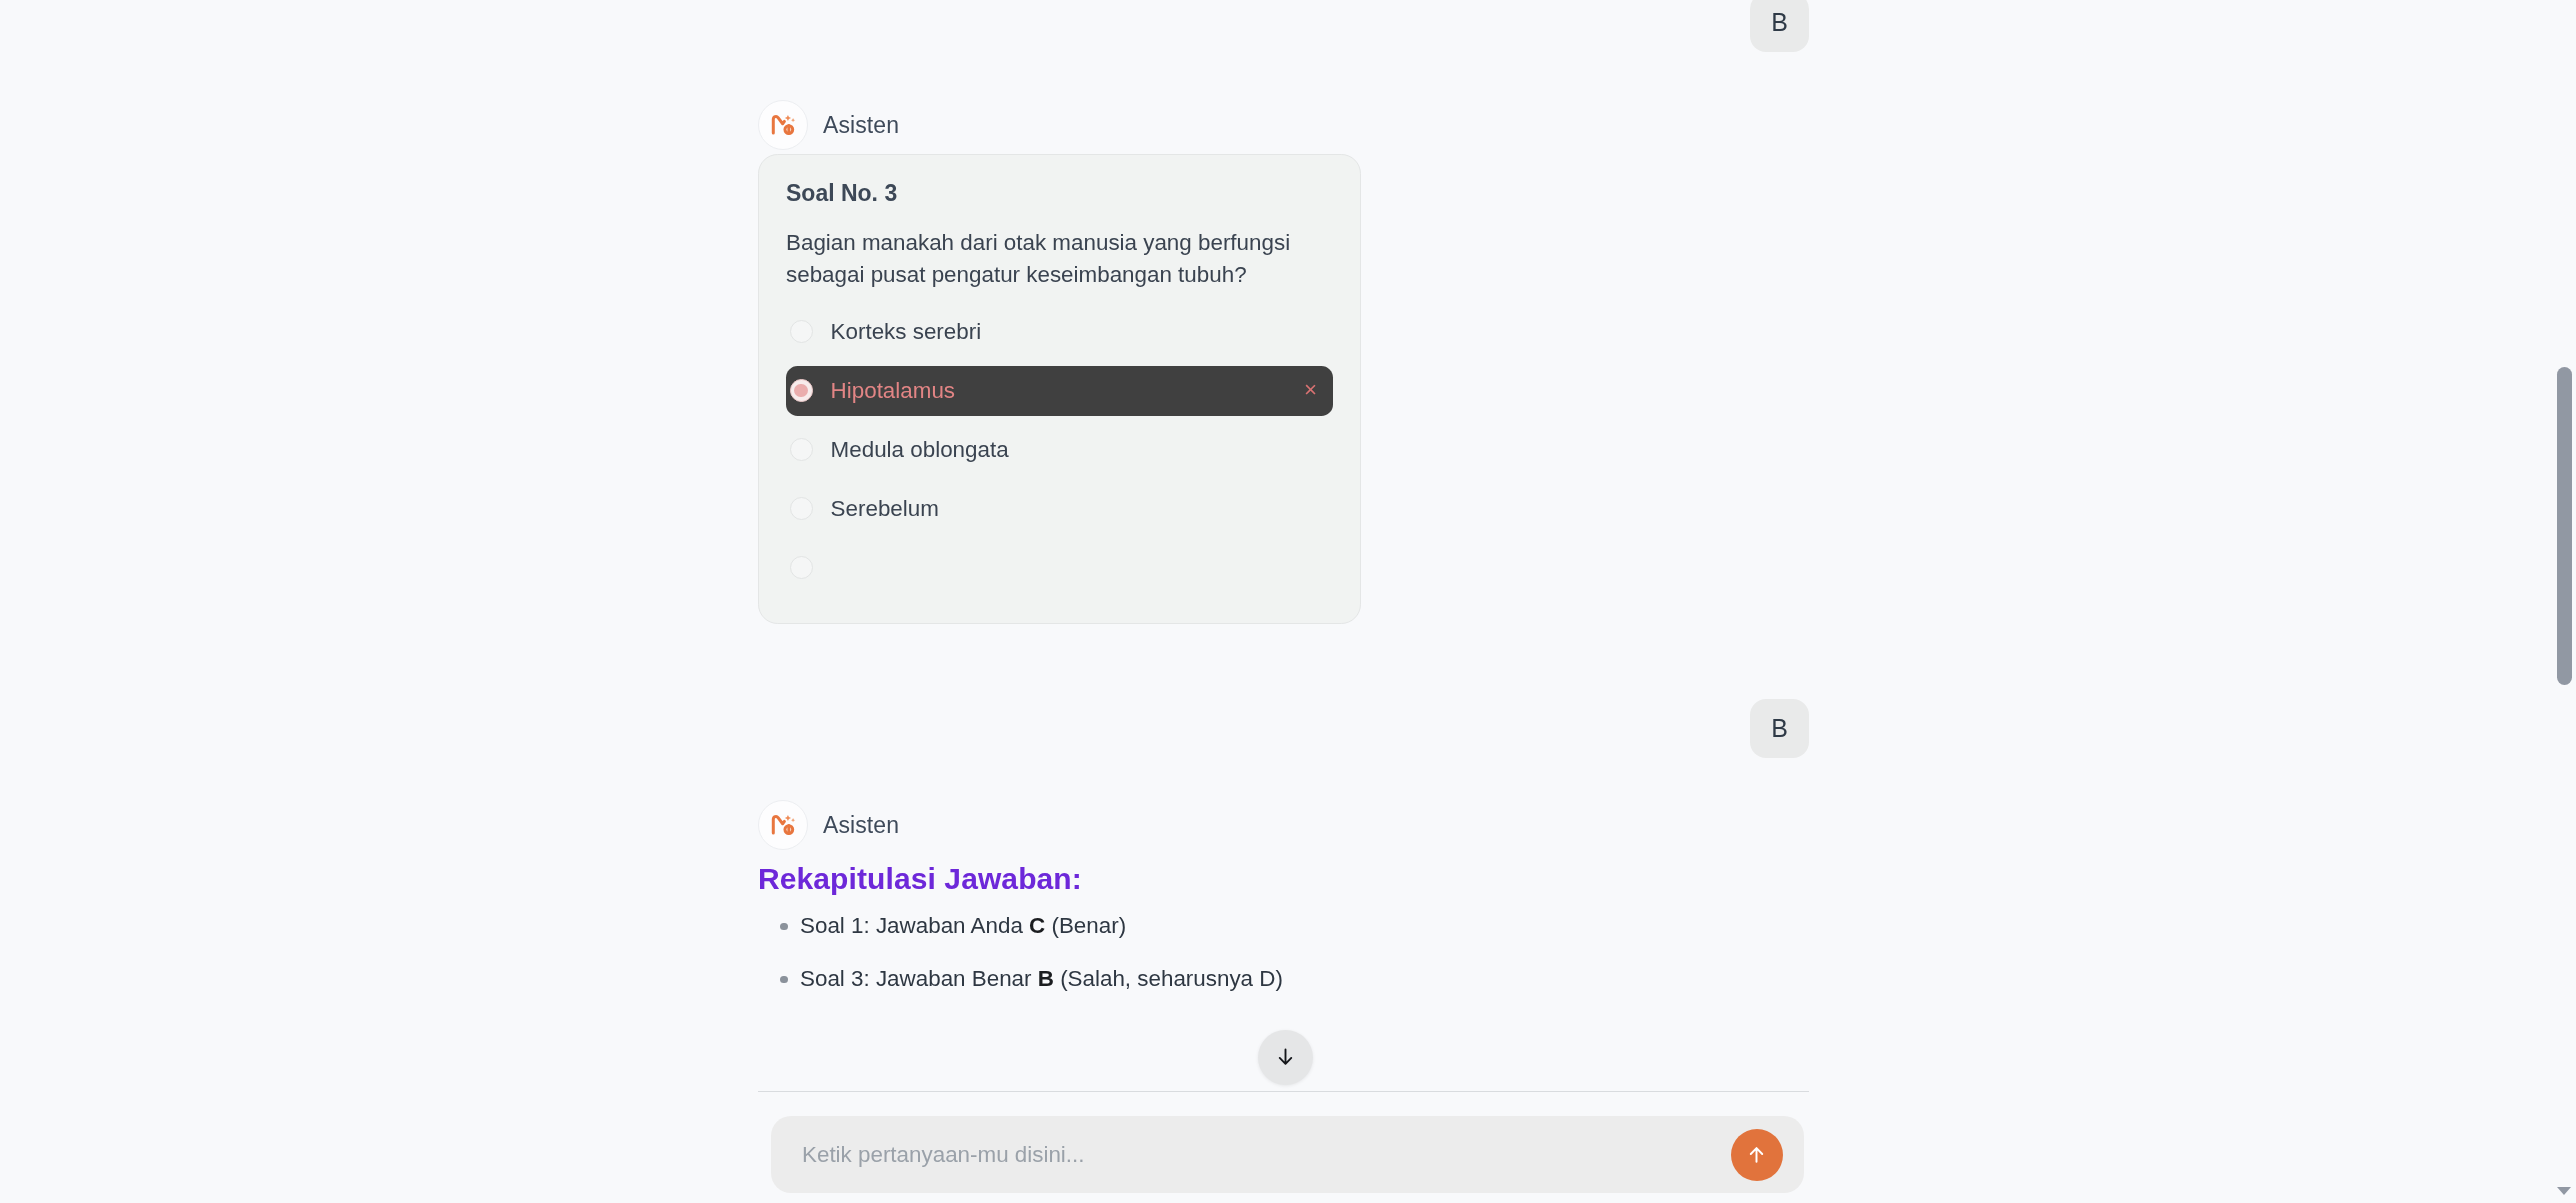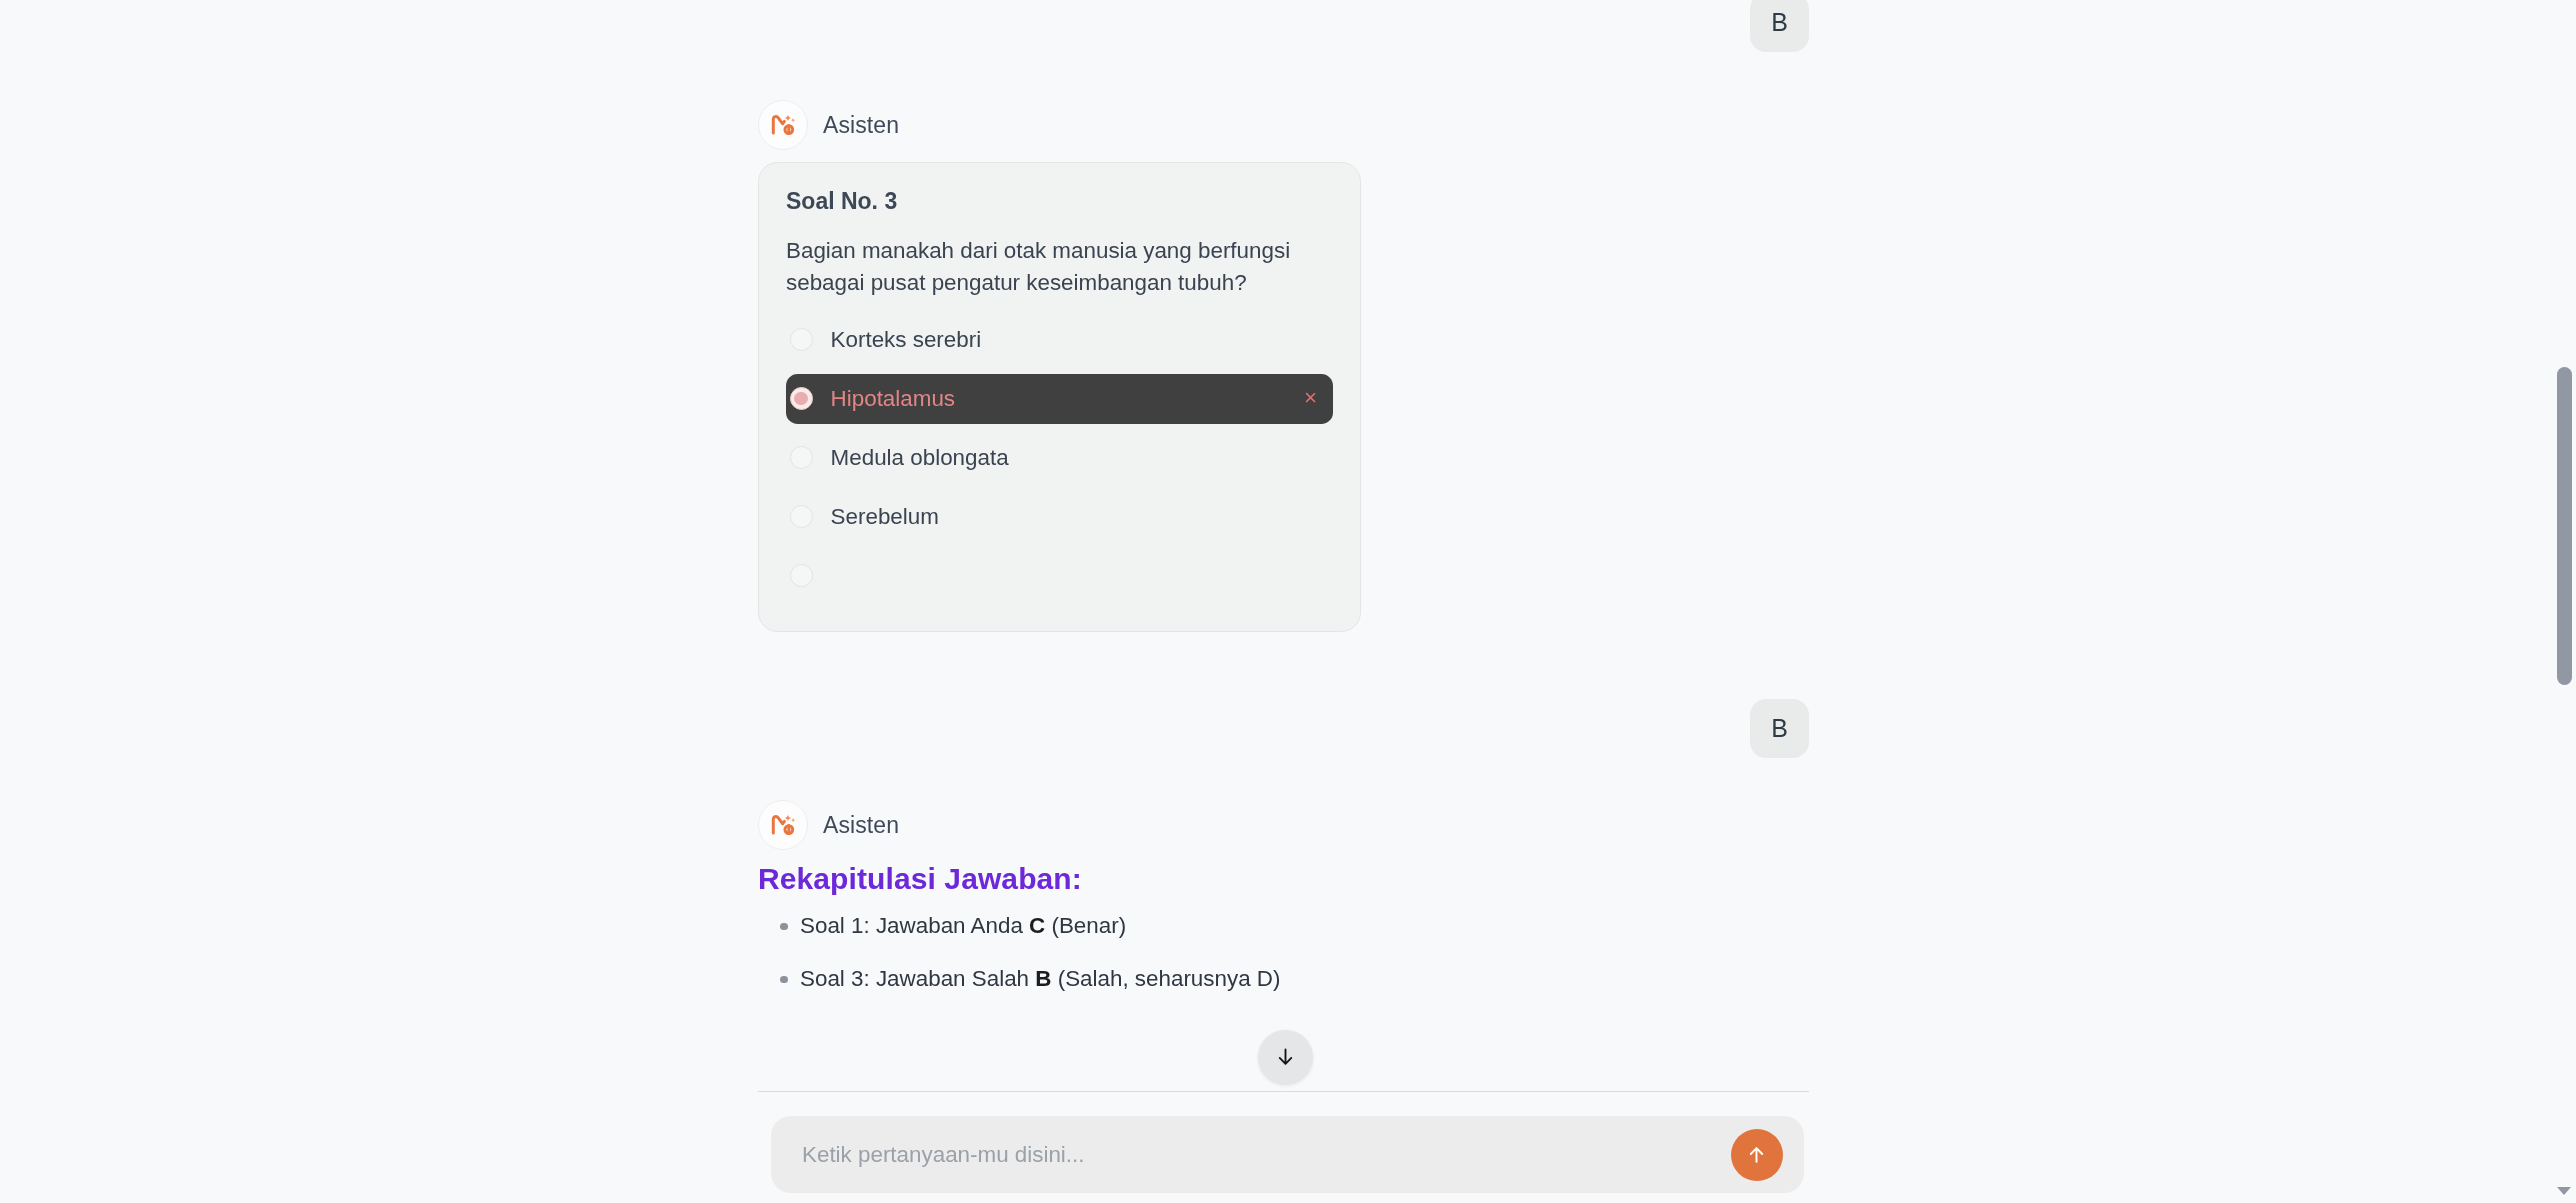--- a/index.html
+++ b/index.html
@@ -65,21 +65,21 @@
   .asst-name {
     font-size: 23px;
     color: #3e4a5a;
     letter-spacing: 0.1px;
   }
 
   
   .q-card {
     position: absolute;
     left: 758px;
-    top: 162px;
+    top: 154px;
     width: 603px;
     background: #f1f3f2;
     border: 0.9px solid #e4e6e6;
     border-radius: 19.7px;
     padding: 25px 27px 30px 27px;
   }
   .q-title {
     font-size: 23px;
     font-weight: bold;
     color: #3d4857;
@@ -330,21 +330,21 @@
           <path d="M28.4 9.2 l.7 1.6 1.6 .7 -1.6 .7 -.7 1.6 -.7 -1.6 -1.6 -.7 1.6 -.7 z" fill="#f09a69"></path>
         </svg>
       </div>
       <div class="asst-name">Asisten</div>
     </div>
 
     <div class="recap" style="top:862px;">
       <h2 class="recap-title">Rekapitulasi Jawaban:</h2>
       <ul class="recap-list">
         <li><span>Soal 1: Jawaban Anda </span><b>C</b><span> (Benar)</span></li>
-        <li><span>Soal 3: Jawaban Salah </span><b>B</b><span> (Salah, seharusnya D)</span></li>
+        <li><span>Soal 3: Jawaban Benar </span><b>B</b><span> (Salah, seharusnya D)</span></li>
       </ul>
     </div>
 
   </div>
 
   <div class="scroll-btn">
     <svg width="25" height="25" viewBox="0 0 28 28" aria-hidden="true">
       <path d="M14 5 L14 21 M7.5 14.5 L14 21.2 L20.5 14.5" fill="none" stroke="#14161a" stroke-width="2.1" stroke-linecap="round" stroke-linejoin="round"></path>
     </svg>
   </div>

